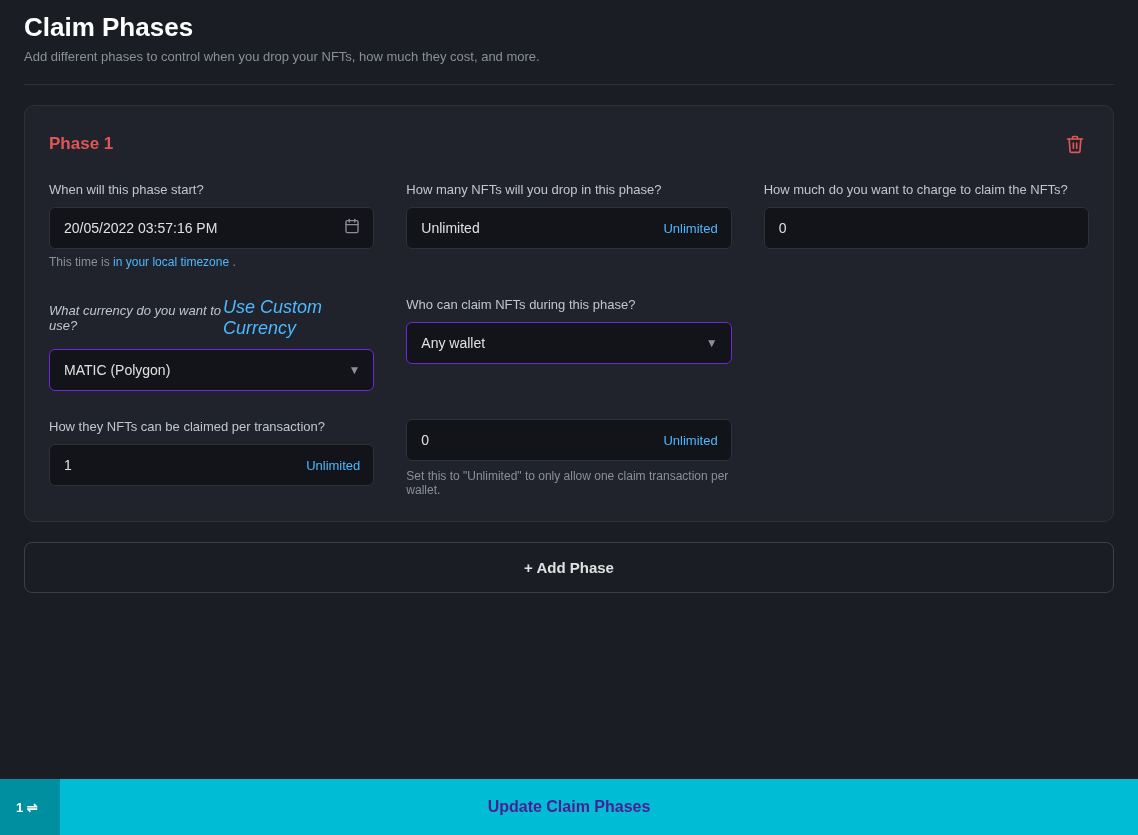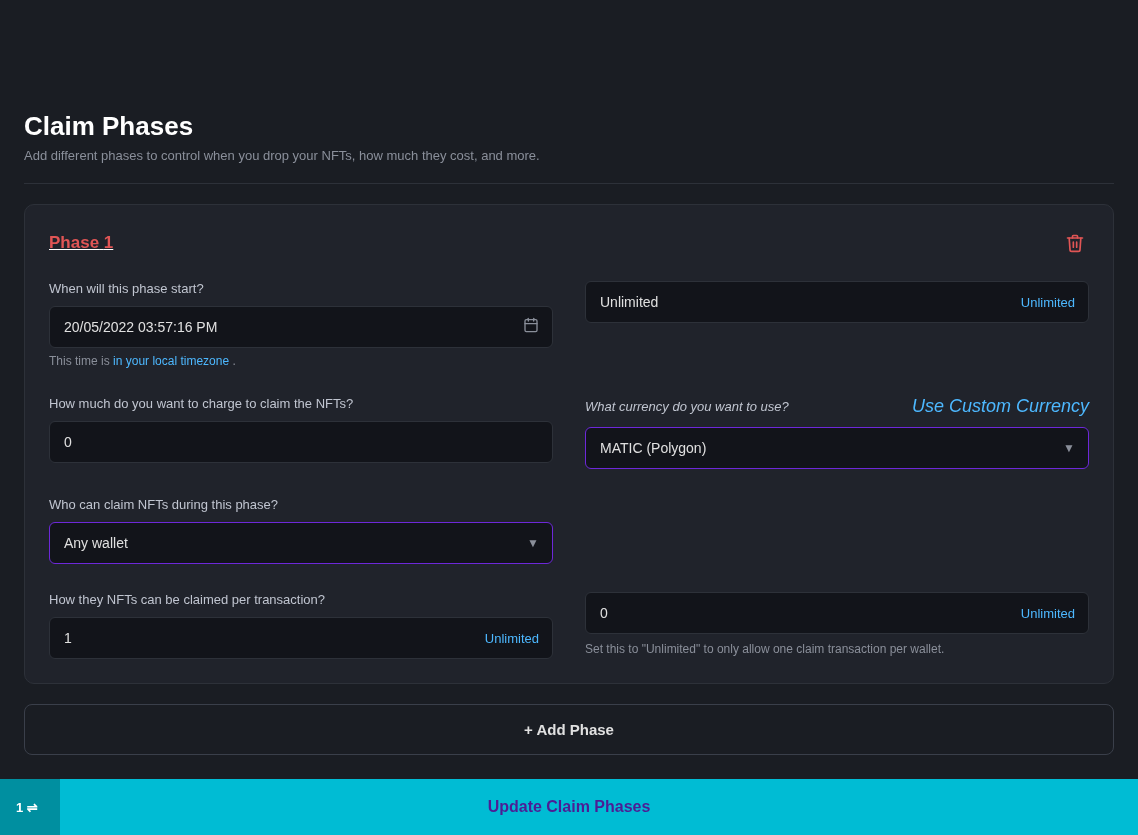--- a/index.html
+++ b/index.html
@@ -8,25 +8,24 @@
       font-family: -apple-system, BlinkMacSystemFont, 'Segoe UI', sans-serif;
       color: #e0e0e0;
       width: 1138px;
       min-height: 835px;
       display: flex;
       flex-direction: column;
     }
 
     .page-wrapper {
       flex: 1;
-      padding: 22px 24px 24px;
+      padding: 12px 24px 24px;
       display: flex;
       flex-direction: column;
       gap: 20px;
-      justify-content: flex-end;
     }
 
     
     .header {
       padding-bottom: 20px;
       border-bottom: 1px solid #2d3139;
     }
     .header-title {
       font-size: 26px;
       font-weight: 700;
@@ -51,41 +50,40 @@
       display: flex;
       justify-content: space-between;
       align-items: center;
       margin-bottom: 24px;
     }
 
     .phase-title {
       font-size: 17px;
       font-weight: 600;
       color: #ffffff;
-      text-decoration: underline;
     }
     .phase-title span {
       color: #e05555;
     }
 
     .delete-btn {
       background: none;
       border: none;
       cursor: pointer;
       color: #e05555;
       font-size: 18px;
       padding: 4px;
       display: flex;
       align-items: center;
     }
 
     
     .form-grid {
       display: grid;
-      grid-template-columns: 1fr 1fr;
+      grid-template-columns: 1fr 1fr 1fr;
       gap: 28px 32px;
     }
 
     .form-group {
       display: flex;
       flex-direction: column;
       gap: 10px;
     }
 
     .form-label {
@@ -277,20 +275,21 @@
           </span>
         </div>
         <div class="timezone-hint">
           <span>This time is</span>
           <span class="highlight">in your local timezone</span>
           <span>.</span>
         </div>
       </div>
 
       <div class="form-group">
+        <div class="form-label">How many NFTs will you drop in this phase?</div>
         <div class="input-wrapper">
           <input class="form-input" type="text" style="padding-right: 90px;" value="Unlimited">
           <span class="input-badge">Unlimited</span>
         </div>
       </div>
 
       <div class="form-group">
         <div class="form-label">How much do you want to charge to claim the NFTs?</div>
         <div class="input-wrapper">
           <input class="form-input" type="text" value="0" style="">

